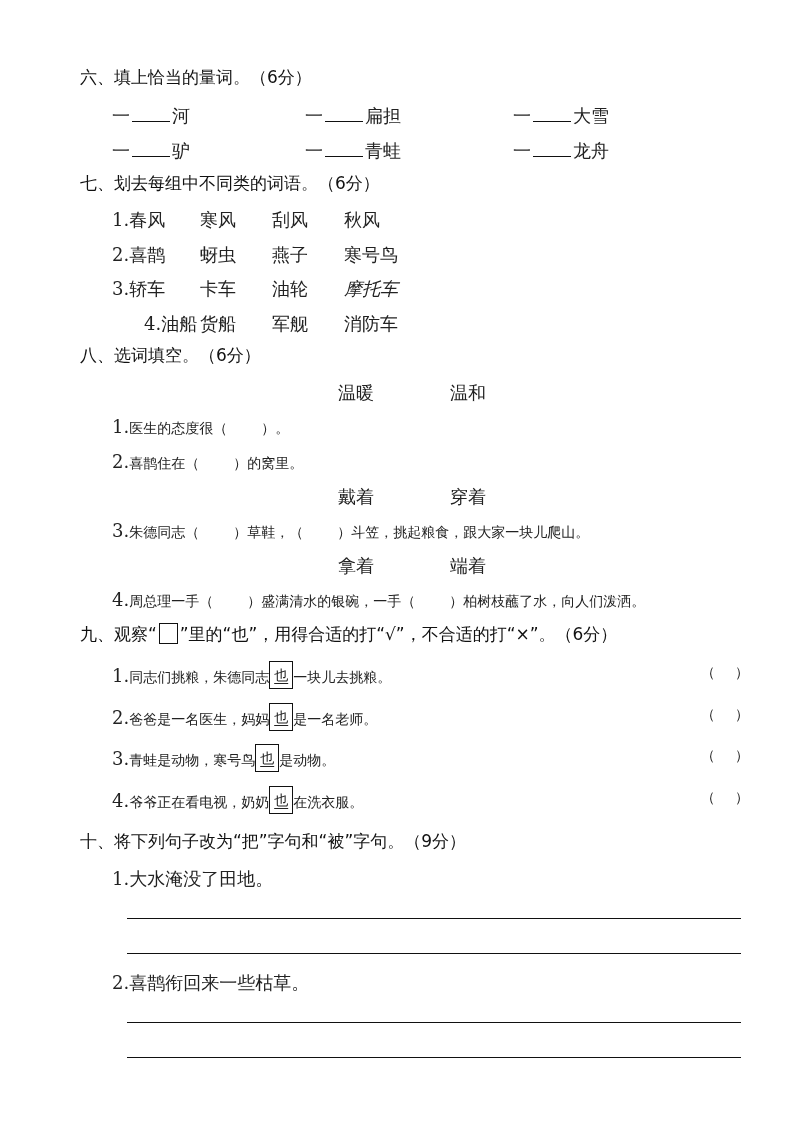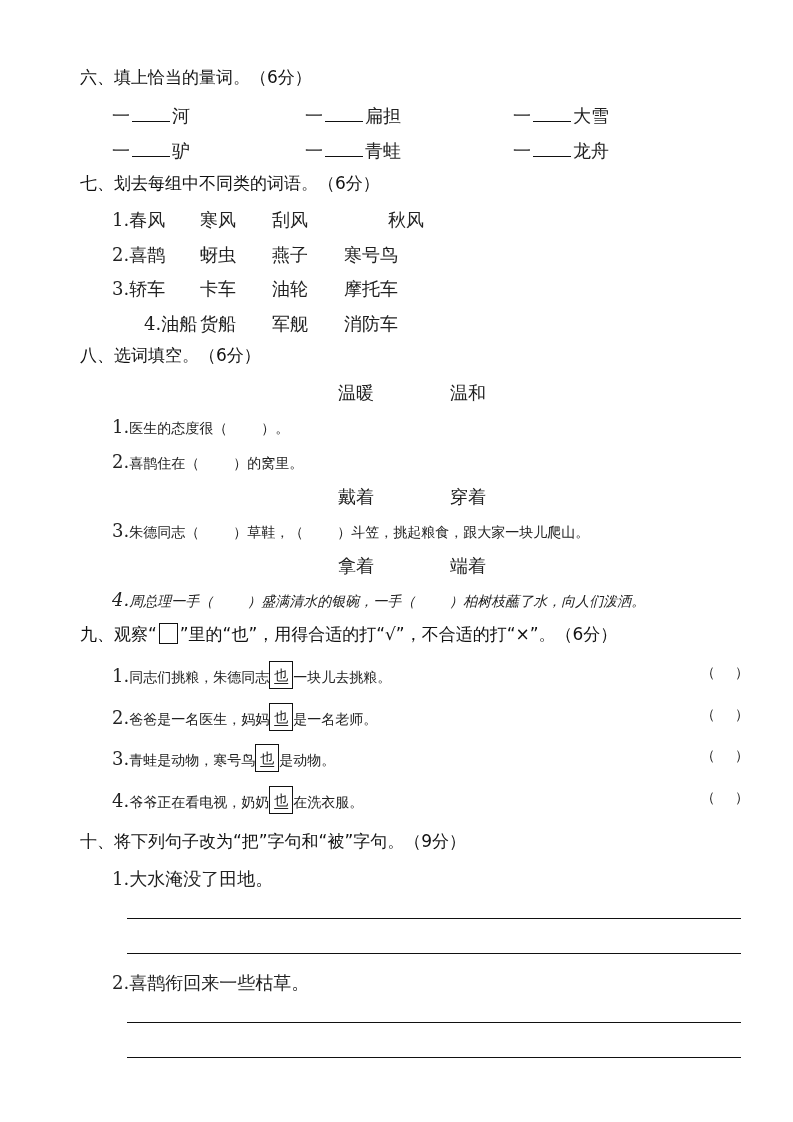--- a/index.html
+++ b/index.html
@@ -45,35 +45,35 @@
     <span>一</span><span class="blank"></span><span>龙舟</span>
   </div>
 
   <div class="heading" style="top:172px;">七、划去每组中不同类的词语。（6分）</div>
 
   <div class="abs serif" style="left:108px; top:208px;">
     <span>1.</span><span>春风</span>
   </div>
   <div class="abs serif" style="left:196px; top:208px;font-family:Liberation Mono, monospace;">寒风</div>
   <div class="abs serif" style="left:268px; top:208px;">刮风</div>
-  <div class="abs serif" style="left:340px; top:208px;margin-left:44px;">秋风</div>
+  <div class="abs serif" style="left:340px; top:208px;">秋风</div>
 
   <div class="abs serif" style="left:108px; top:243px;">
     <span>2.</span><span>喜鹊</span>
   </div>
   <div class="abs serif" style="left:196px; top:243px;">蚜虫</div>
   <div class="abs serif" style="left:268px; top:243px;">燕子</div>
   <div class="abs serif" style="left:340px; top:243px;">寒号鸟</div>
 
   <div class="abs serif" style="left:108px; top:277px;">
     <span>3.</span><span>轿车</span>
   </div>
   <div class="abs serif" style="left:196px; top:277px;">卡车</div>
   <div class="abs serif" style="left:268px; top:277px;">油轮</div>
-  <div class="abs serif" style="left:340px; top:277px;">摩托车</div>
+  <div class="abs serif" style="left:340px; top:277px;font-style:italic;">摩托车</div>
 
   <div class="abs serif" style="left:108px; top:312px;margin-left:32px;">
     <span>4.</span><span>油船</span>
   </div>
   <div class="abs serif" style="left:196px; top:312px;">货船</div>
   <div class="abs serif" style="left:268px; top:312px;">军舰</div>
   <div class="abs serif" style="left:340px; top:312px;">消防车</div>
 
   <div class="heading" style="top:344px;">八、选词填空。（6分）</div>
 
@@ -91,21 +91,21 @@
   <div class="abs serif" style="left:334px; top:485px;">戴着</div>
   <div class="abs serif" style="left:446px; top:485px;">穿着</div>
 
   <div class="abs sans" style="left:108px; top:520px;">
     <span class="serif">3.</span><span>朱德同志（</span><span class="paren-gap"></span><span>）草鞋，（</span><span class="paren-gap"></span><span>）斗笠，挑起粮食，跟大家一块儿爬山。</span>
   </div>
 
   <div class="abs serif" style="left:334px; top:554px;">拿着</div>
   <div class="abs serif" style="left:446px; top:554px;">端着</div>
 
-  <div class="abs sans" style="left:108px; top:589px;font-style:italic;">
+  <div class="abs sans" style="left:108px; top:589px;">
     <span class="serif">4.</span><span>周总理一手（</span><span class="paren-gap"></span><span>）盛满清水的银碗，一手（</span><span class="paren-gap"></span><span>）柏树枝蘸了水，向人们泼洒。</span>
   </div>
 
   <div class="heading" style="top:623px;">
     <span>九、观察“</span><span class="small-box"></span><span>”里的“也”，用得合适的打“√”，不合适的打“×”。（6分）</span>
   </div>
 
   <div class="abs sans" style="left:108px; top:664px;">
     <span class="serif">1.</span><span>同志们挑粮，朱德同志</span><span class="boxed"><u>也</u></span><span>一块儿去挑粮。</span>
   </div>

